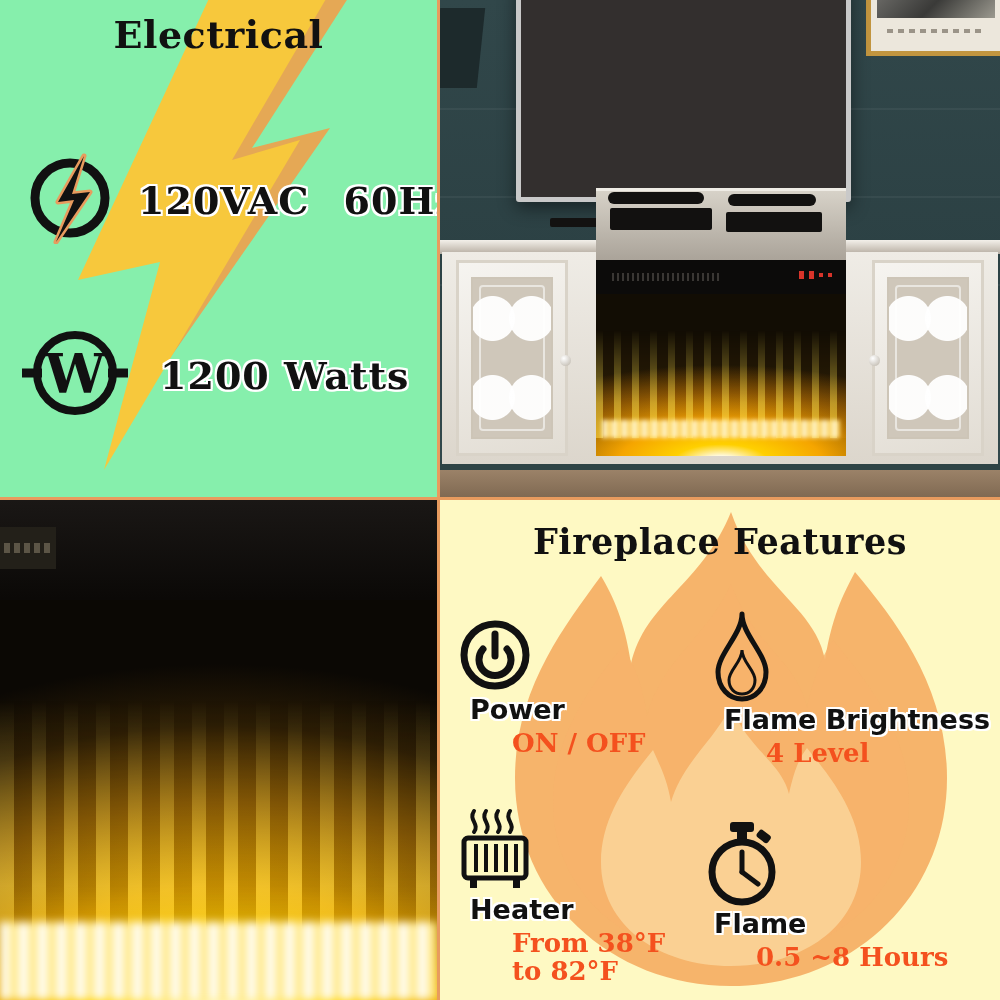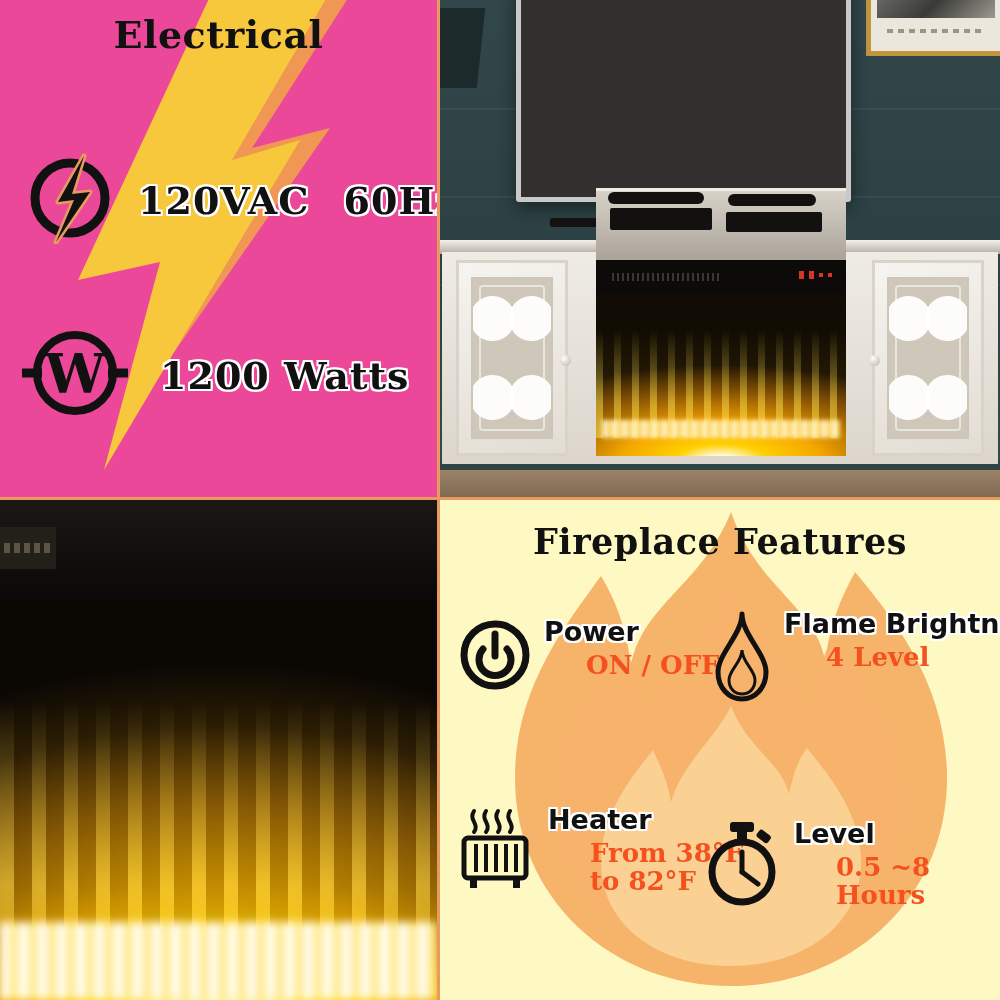--- a/index.html
+++ b/index.html
@@ -3,21 +3,21 @@
 <meta charset="utf-8">
 <style>
   * { margin:0; padding:0; box-sizing:border-box; }
   html,body { width:1000px; height:1000px; overflow:hidden; background:#E89B5E; }
   body { font-family:"Liberation Serif", serif; }
 
   .board { position:relative; width:1000px; height:1000px; background:#E89B5E; }
 
   
   .quad { position:absolute; overflow:hidden; }
-  #q-specs    { left:0;   top:0;   width:437px; height:497px; background:#ec4899;padding-left:32px; }
+  #q-specs    { left:0;   top:0;   width:437px; height:497px; background:#86efac;padding-left:32px; }
   #q-photo    { left:440px; top:0; width:560px; height:497px; background:#2F4445; }
   #q-flame    { left:0;   top:500px; width:437px; height:500px; background:#0b0906; }
   #q-features { left:440px; top:500px; width:560px; height:500px; background:#fef9c3; }
 
   
   .heading{
     position:absolute; z-index:6;
     color:#111; text-align:center; width:100%;
     font-family:"DejaVu Serif", serif;
     font-weight:bold; letter-spacing:.5px;
@@ -146,21 +146,21 @@
             -webkit-mask-image:linear-gradient(180deg,transparent 0,#000 62%,transparent 97%);
             mask-image:linear-gradient(180deg,transparent 0,#000 62%,transparent 97%); }
   .cu-ember{ position:absolute; left:0; right:0; bottom:0; height:78px;
              background:repeating-linear-gradient(90deg,#ffffff 0 9px,#ffe98a 9px 19px);
              filter:blur(4px); }
 
   
   .bigflame{ position:absolute; left:55px; top:10px; width:470px; height:490px; z-index:1; }
   .bigflame svg{ width:100%; height:100%; }
 
-  .feat{ position:absolute; z-index:5; display:flex; align-items:flex-start; }
+  .feat{ position:absolute; z-index:5; display:flex; align-items:flex-start;flex-direction:column; }
   #feat-power { left:18px;  top:118px; }
   #feat-bright{ left:272px; top:110px; }
   #feat-heater{ left:18px;  top:306px; }
   #feat-timer { left:262px; top:320px; }
 
   .feat-ico{ flex:0 0 auto; }
   .feat-txt{ margin-left:12px; }
   .feat-label{
     font-family:"DejaVu Sans", sans-serif; font-weight:bold;
     font-size:27px; color:#111; line-height:1.06; white-space:nowrap;
@@ -377,18 +377,18 @@
         <svg width="80" height="86" viewBox="0 0 80 86" aria-hidden="true">
           <rect x="28" y="2" width="24" height="10" rx="3" fill="#111"></rect>
           <rect x="35" y="10" width="10" height="10" fill="#111"></rect>
           <rect x="55" y="12" width="14" height="9" rx="3" fill="#111" transform="rotate(38 62 16)"></rect>
           <circle cx="40" cy="52" r="30" fill="none" stroke="#111" stroke-width="7"></circle>
           <line x1="40" y1="52" x2="40" y2="32" stroke="#111" stroke-width="5" stroke-linecap="round"></line>
           <line x1="40" y1="52" x2="56" y2="64" stroke="#111" stroke-width="5" stroke-linecap="round"></line>
         </svg>
       </span>
       <span class="feat-txt">
-        <div class="feat-label">Level</div>
+        <div class="feat-label">Flame</div>
         <div class="feat-value">0.5 ~8 Hours</div>
       </span>
     </div>
   </div>
 </div>
 
 </body></html>

